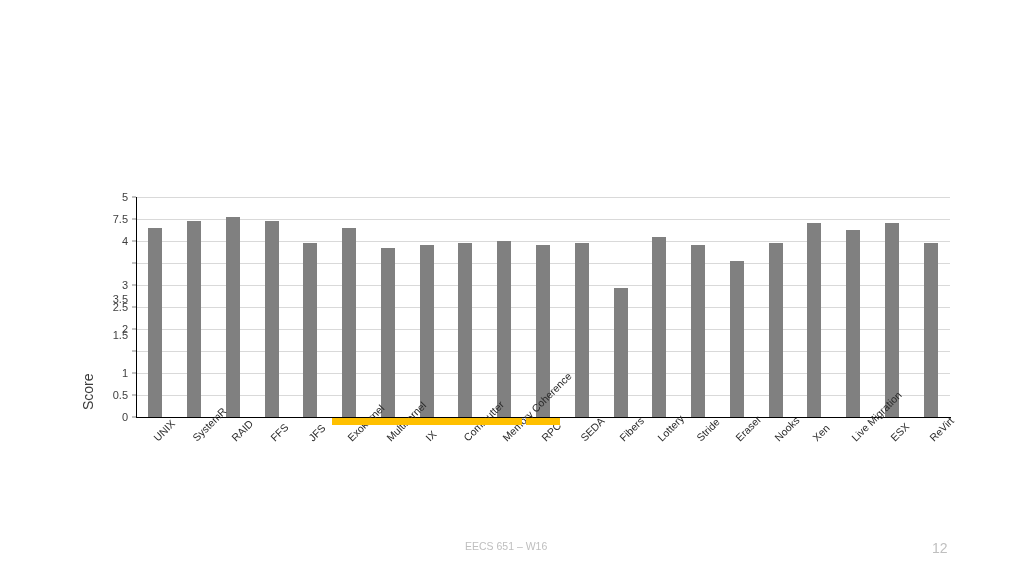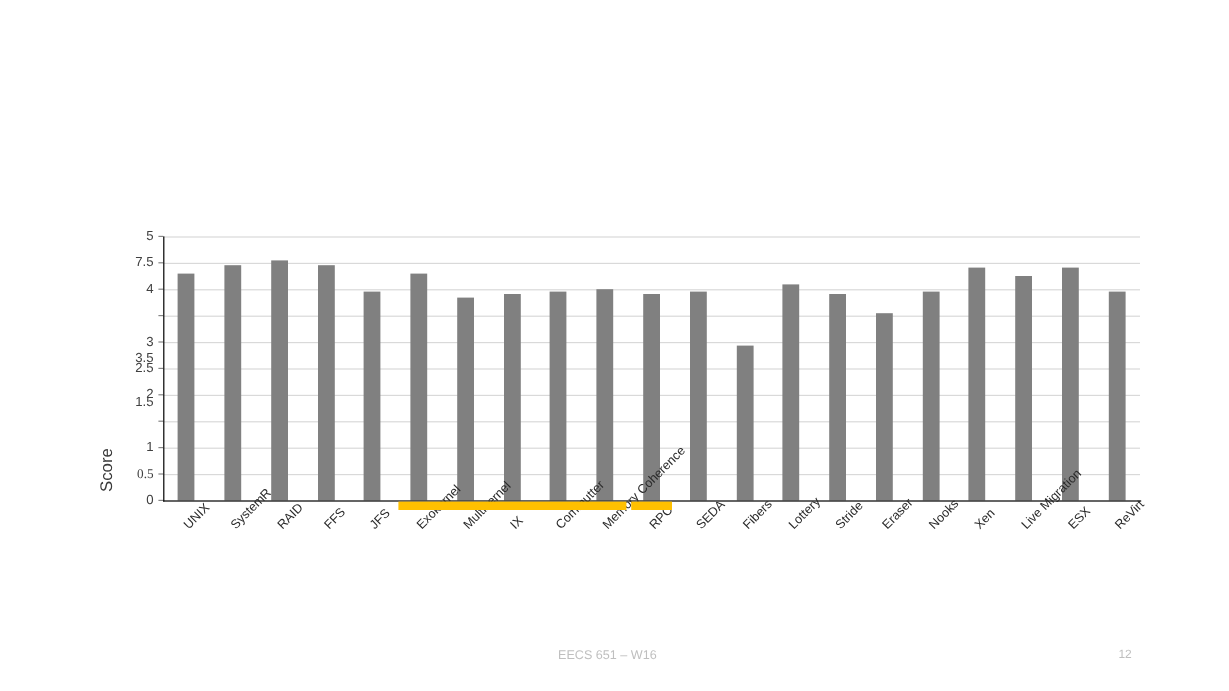--- a/index.html
+++ b/index.html
@@ -76,21 +76,21 @@
     transform-origin:left top;
     transform:rotate(-45deg);
   }
 
   .footer-text {
     position:absolute; left:465px; top:540px;
     font-size:10.5px; color:#bfbfbf;
   }
   .footer-page {
     position:absolute; left:932px; top:540px;
-    font-size:10px; color:#bfbfbf;
+    font-size:14px; color:#bfbfbf;
   }
 </style>
 </head>
 <body>
 
 <div class="slide">
 
 
   <div class="chart">
 
@@ -109,21 +109,21 @@
         <div class="ytick-row" style="top: 88px;">3</div>
         <div class="tickmark" style="top: 88px;"></div>
         <div class="ytick-row" style="top: 110px;">2.5</div>
         <div class="tickmark" style="top: 110px;"></div>
         <div class="ytick-row" style="top: 132px;">2</div>
         <div class="tickmark" style="top: 132px;"></div>
         <div class="ytick-row" style="top: 138px;">1.5</div>
         <div class="tickmark" style="top: 154px;"></div>
         <div class="ytick-row" style="top: 176px;">1</div>
         <div class="tickmark" style="top: 176px;"></div>
-        <div class="ytick-row" style="top: 198px; font-family: Liberation Serif, serif;">0.5</div>
+        <div class="ytick-row" style="top: 198px;">0.5</div>
         <div class="tickmark" style="top: 198px;"></div>
         <div class="ytick-row" style="top: 220px;">0</div>
         <div class="tickmark" style="top: 220px;"></div>
       </div>
 
     <div class="plot" id="plot">
         <div class="gridline" style="top: 0px;"></div>
         <div class="gridline" style="top: 22px;"></div>
         <div class="gridline" style="top: 44px;"></div>
         <div class="gridline" style="top: 66px;"></div>

